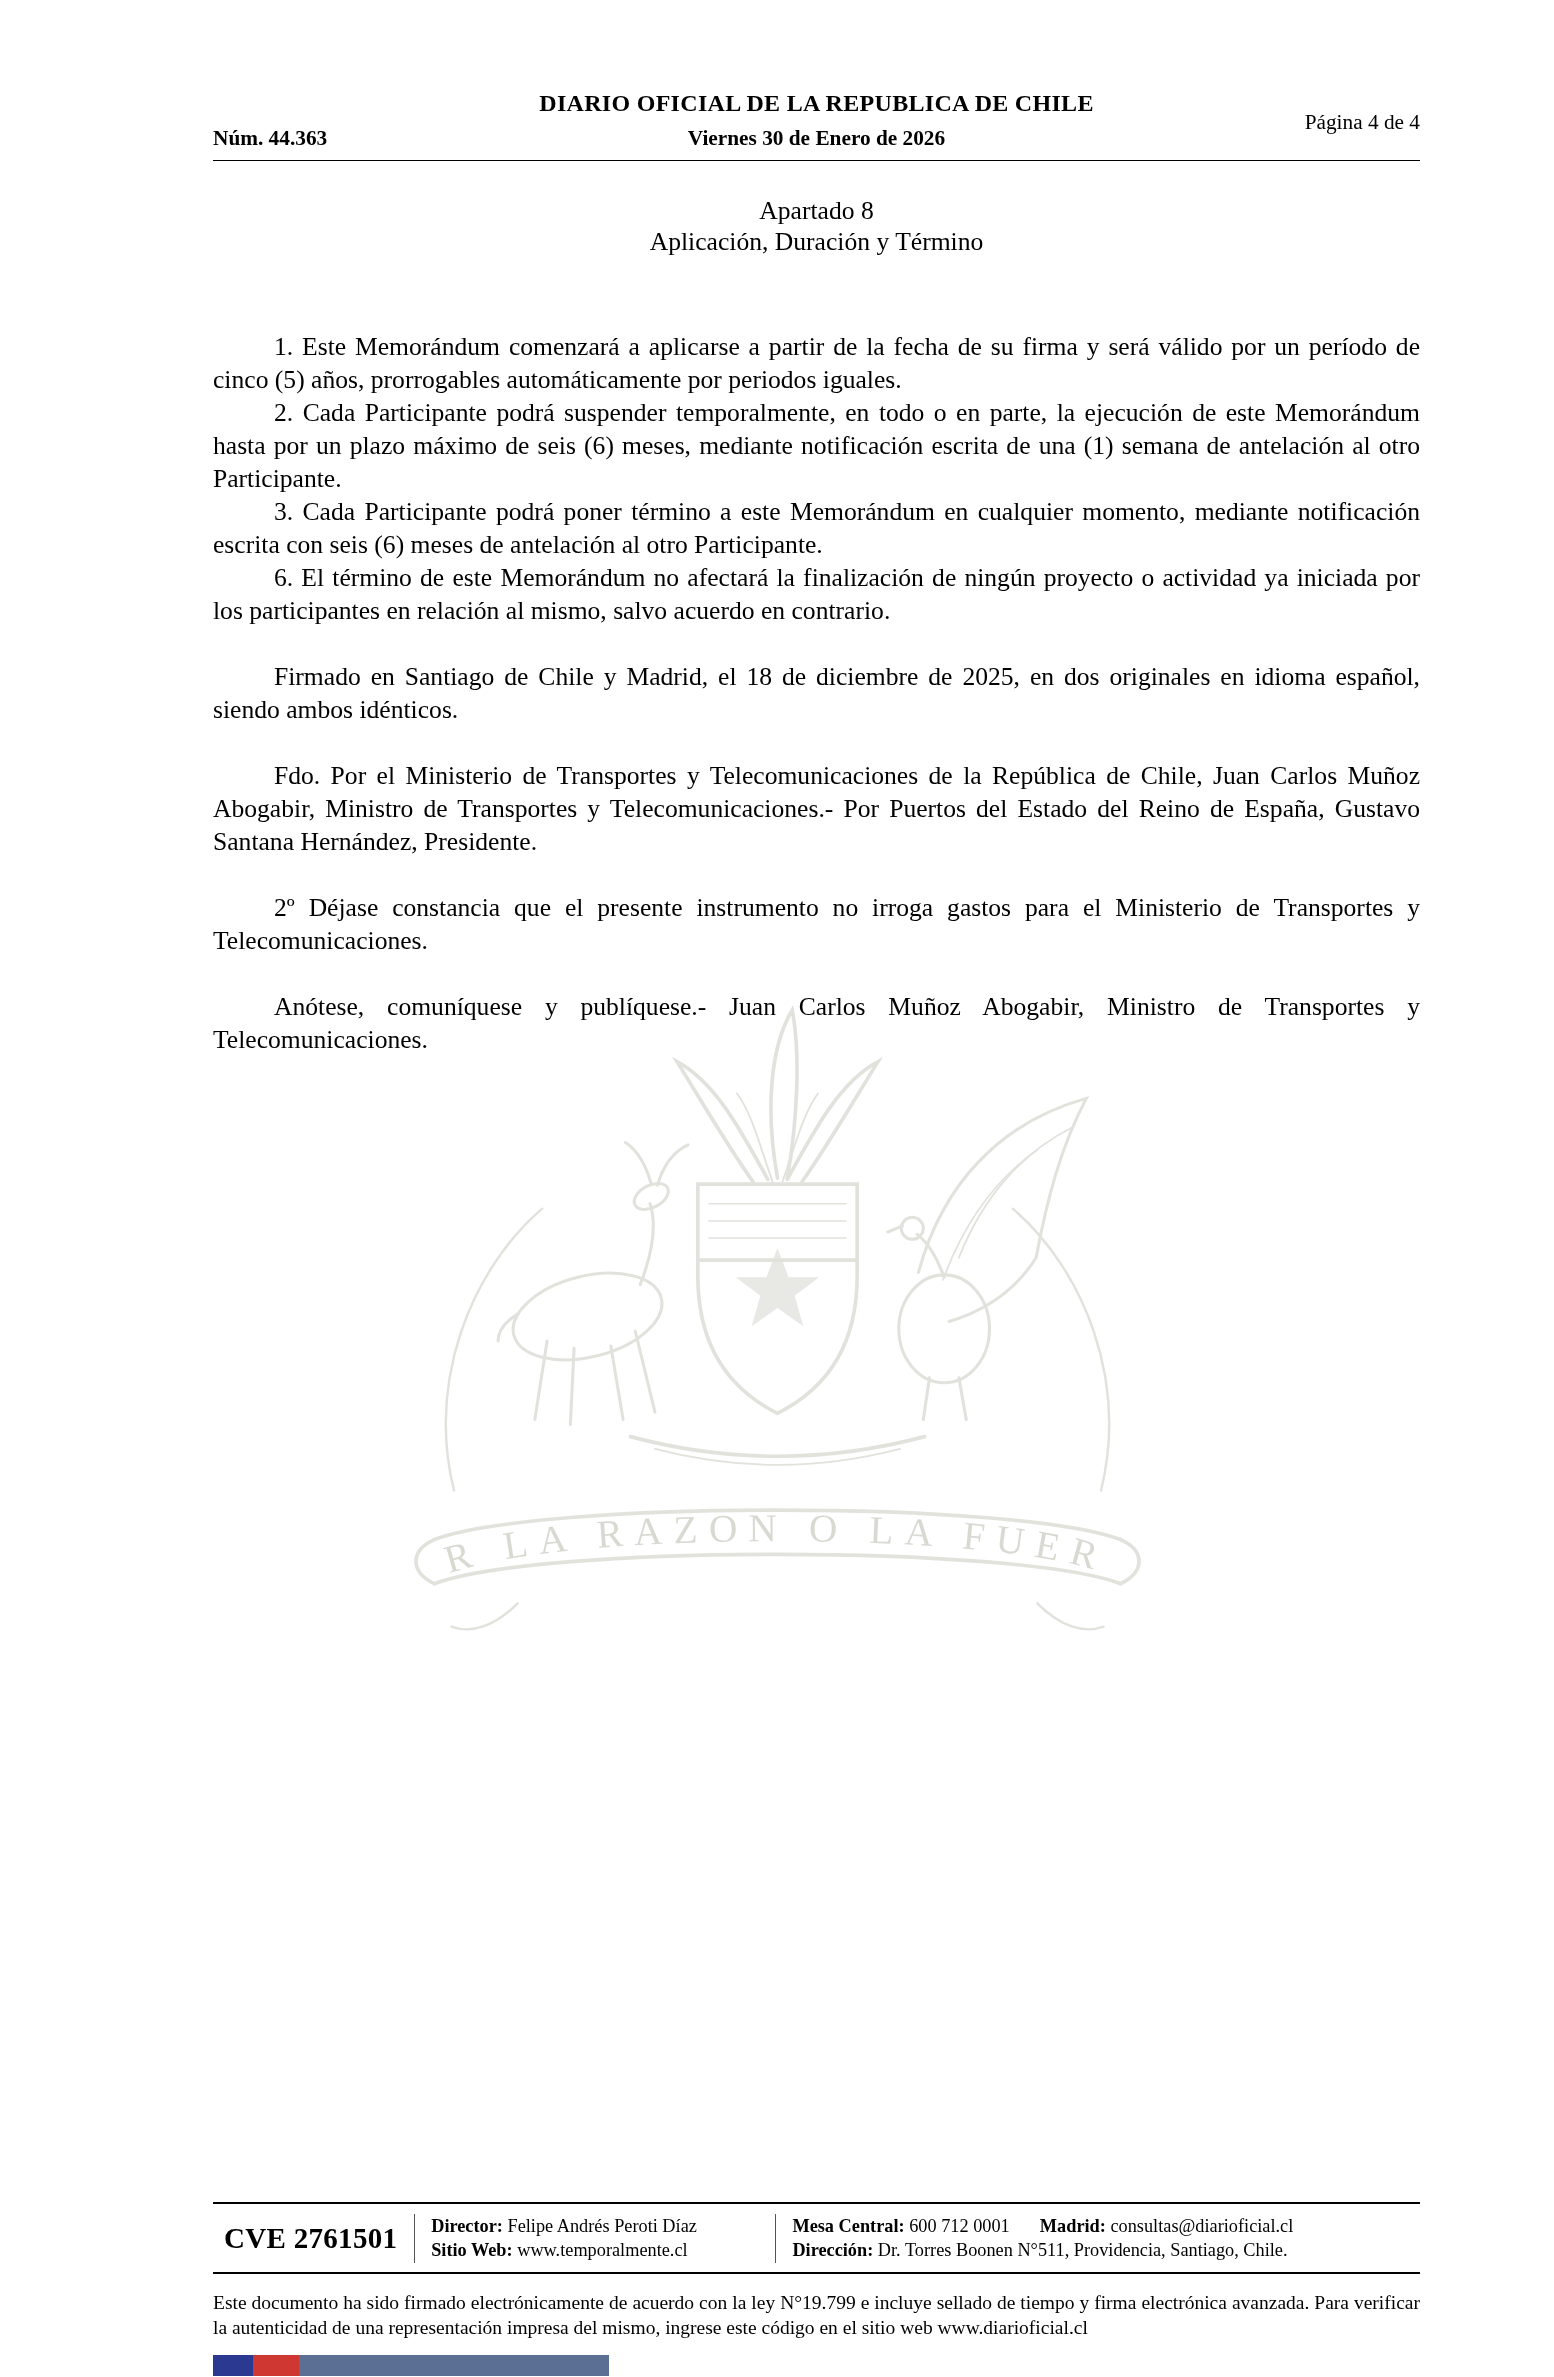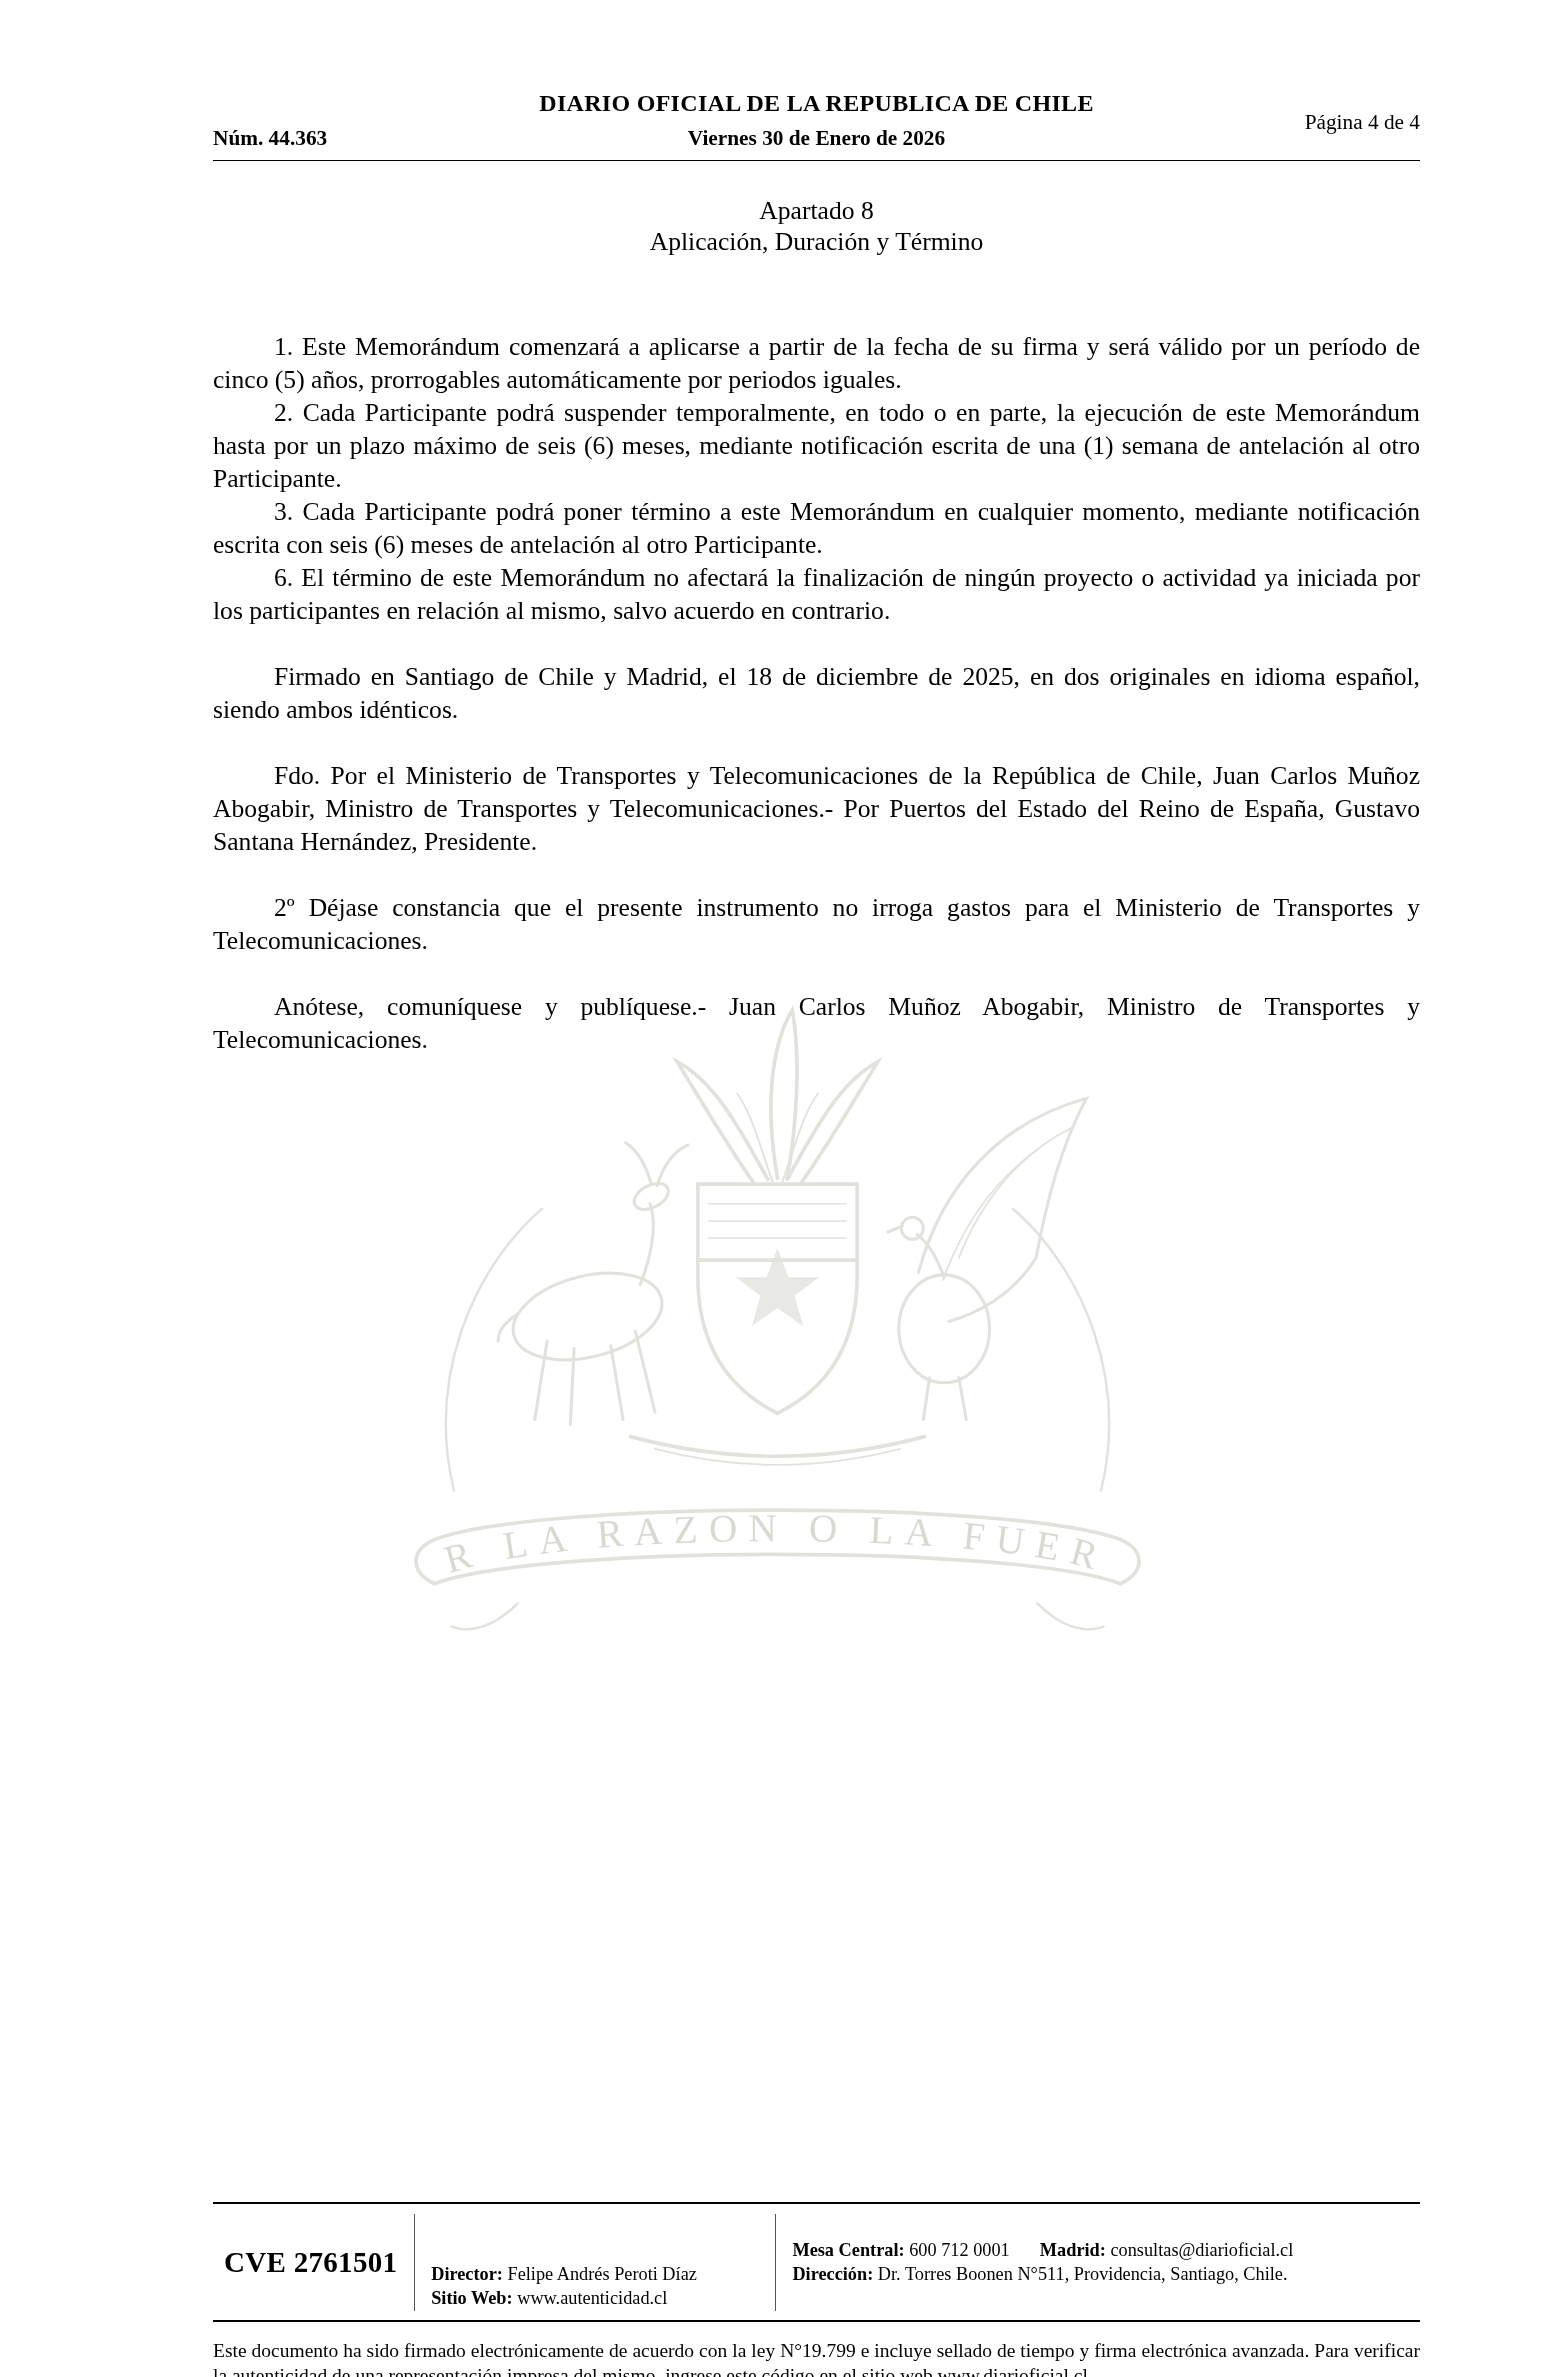--- a/index.html
+++ b/index.html
@@ -61,21 +61,21 @@
     display:flex; align-items:center;
     padding:8.5px 0;
   }
   .cve-cell {
     width:201px; padding-left:11px;
     font-family:Liberation Serif, serif;
     font-size:29px; font-weight:bold; letter-spacing:0.3px;
   }
   .v-div { width:1.2px; background:#555; align-self:stretch; margin:1.2px 0; }
   .info-cell { padding:1.2px 16px; font-size:18.3px; line-height:24.4px; }
-  .info-cell.mid { width:360px;margin-top:48px; }
+  .info-cell.mid { width:360px; }
   .info-cell.right { flex:1; }
   .b { font-weight:bold; }
   .email-pair { margin-left:25.6px; }
 
   .legal {
     margin-top:16px;
     font-size:19.5px; line-height:25px;
     text-align:justify;
   }
 
@@ -176,21 +176,21 @@
     <div class="footer-box">
       <div class="cve-cell">CVE 2761501</div>
       <div class="v-div"></div>
       <div class="info-cell mid">
         <div>
           <span class="b">Director:</span>
           <span>Felipe Andrés Peroti Díaz</span>
         </div>
         <div>
           <span class="b">Sitio Web:</span>
-          <span>www.autenticidad.cl</span>
+          <span>www.temporalmente.cl</span>
         </div>
       </div>
       <div class="v-div"></div>
       <div class="info-cell right">
         <div>
           <span class="b">Mesa Central:</span>
           <span>600 712 0001</span>
           <span class="b email-pair">Madrid:</span>
           <span>consultas@diarioficial.cl</span>
         </div>

